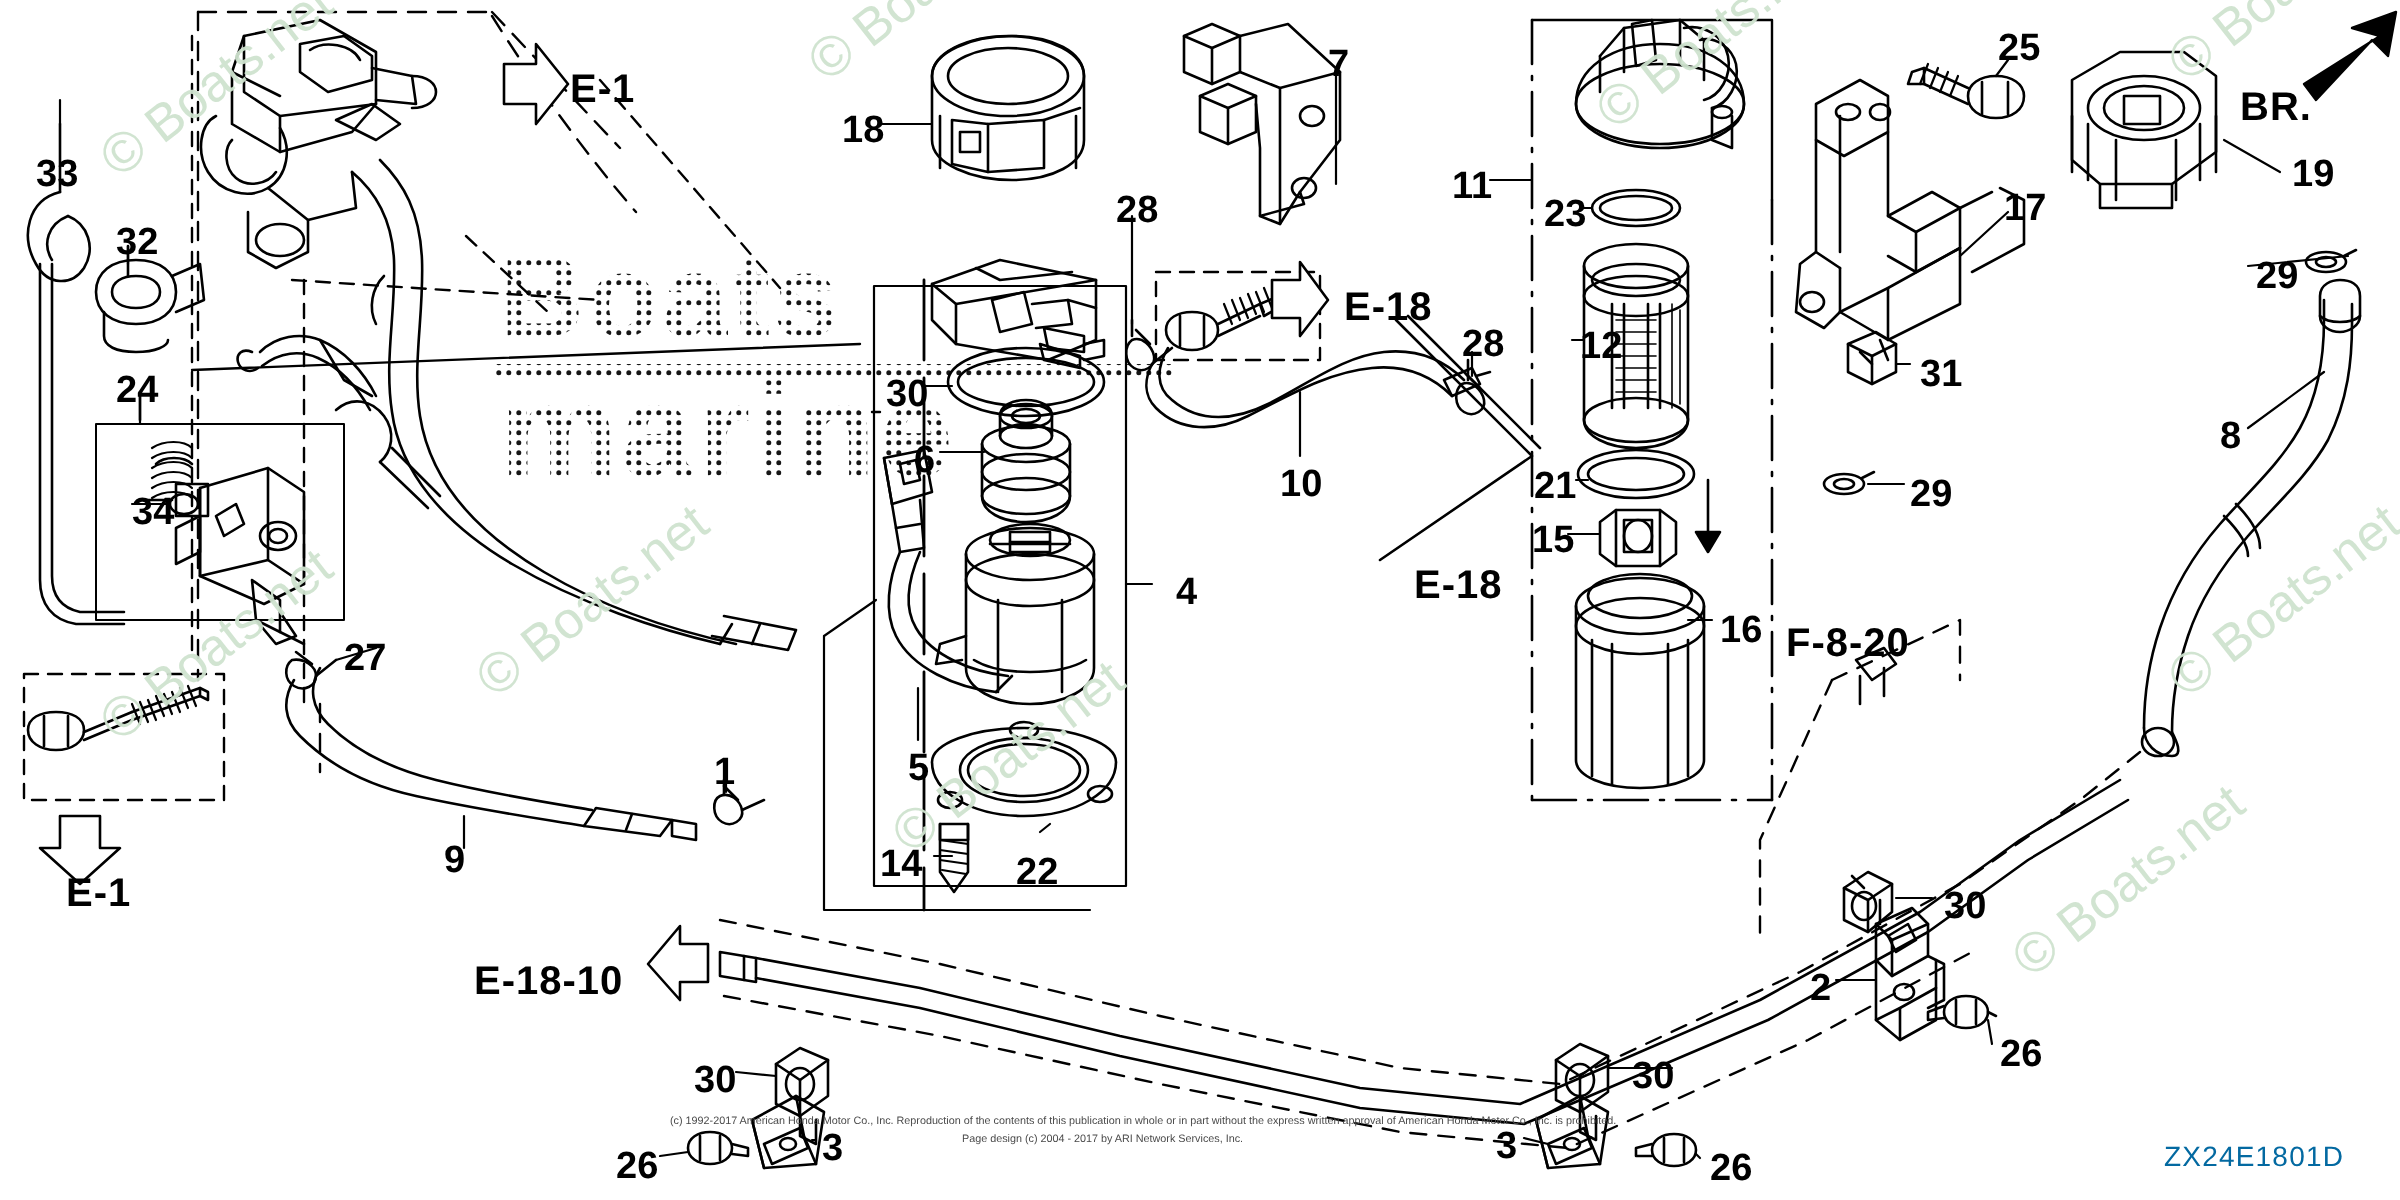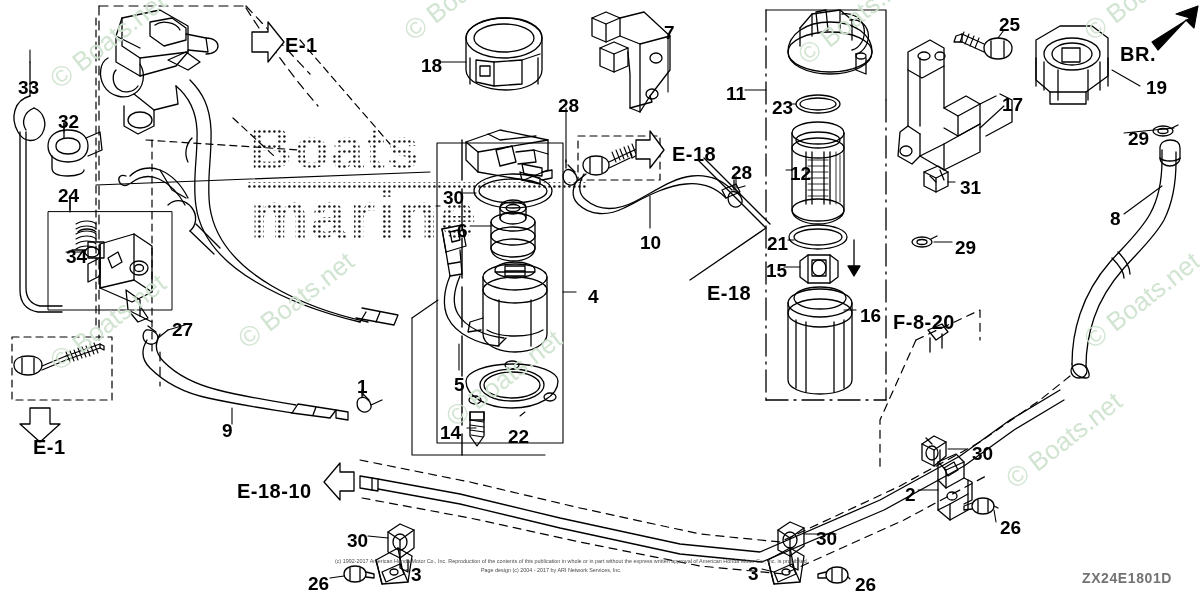--- a/index.html
+++ b/index.html
@@ -36,23 +36,23 @@
     font-weight: 700;
     color: #000;
     line-height: 1;
     white-space: nowrap;
     letter-spacing: 0.5px;
   }
   .diagid {
     position: absolute;
     font-family: "Liberation Sans", sans-serif;
     font-size: 14px;
-    font-weight: 700;
+    font-weight: 400;
     letter-spacing: 0.6px;
-    color: #737373;
+    color: #0369a1;
     white-space: nowrap;
   }
   .footline {
     position: absolute;
     font-family: "Liberation Sans", sans-serif;
     color: #4a4a4a;
     white-space: nowrap;
     transform-origin: left top;
   }
   #foot1 { font-size: 5.4px; left: 335px; top: 558px; }

